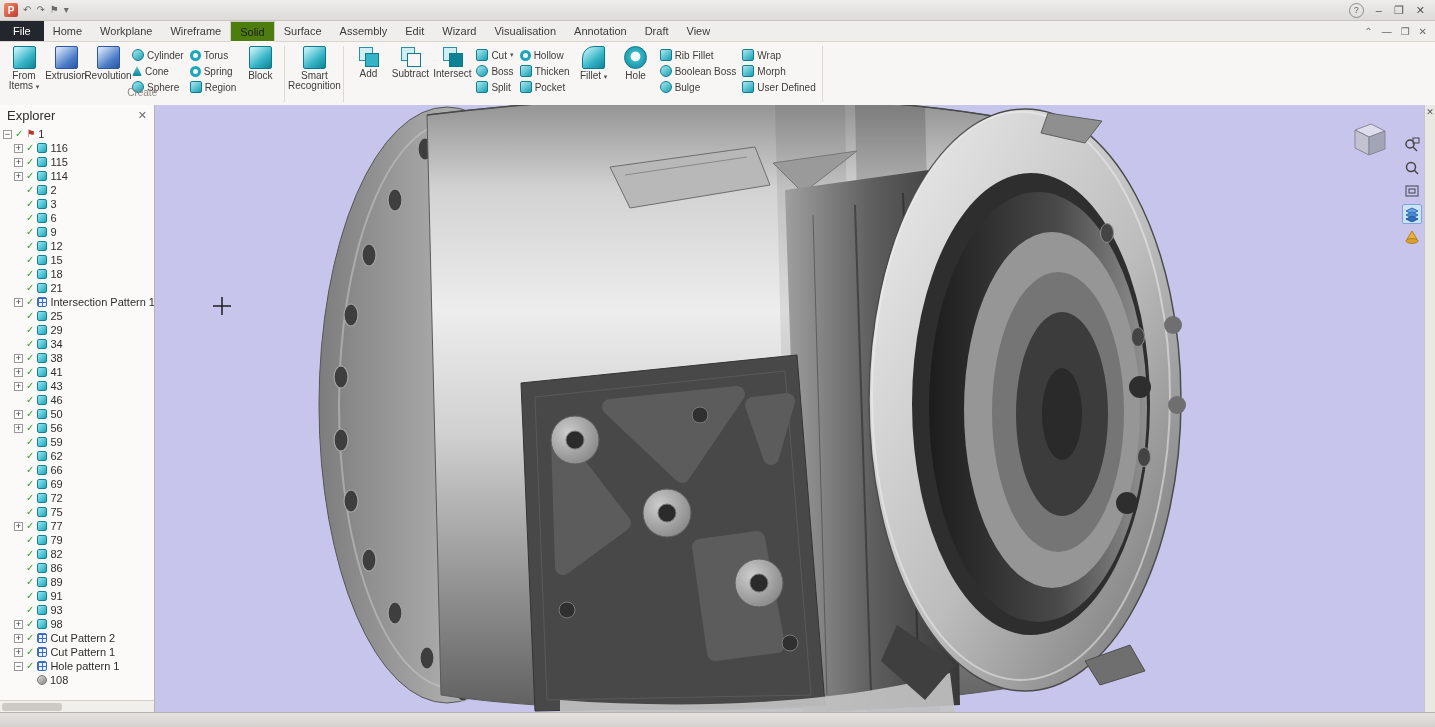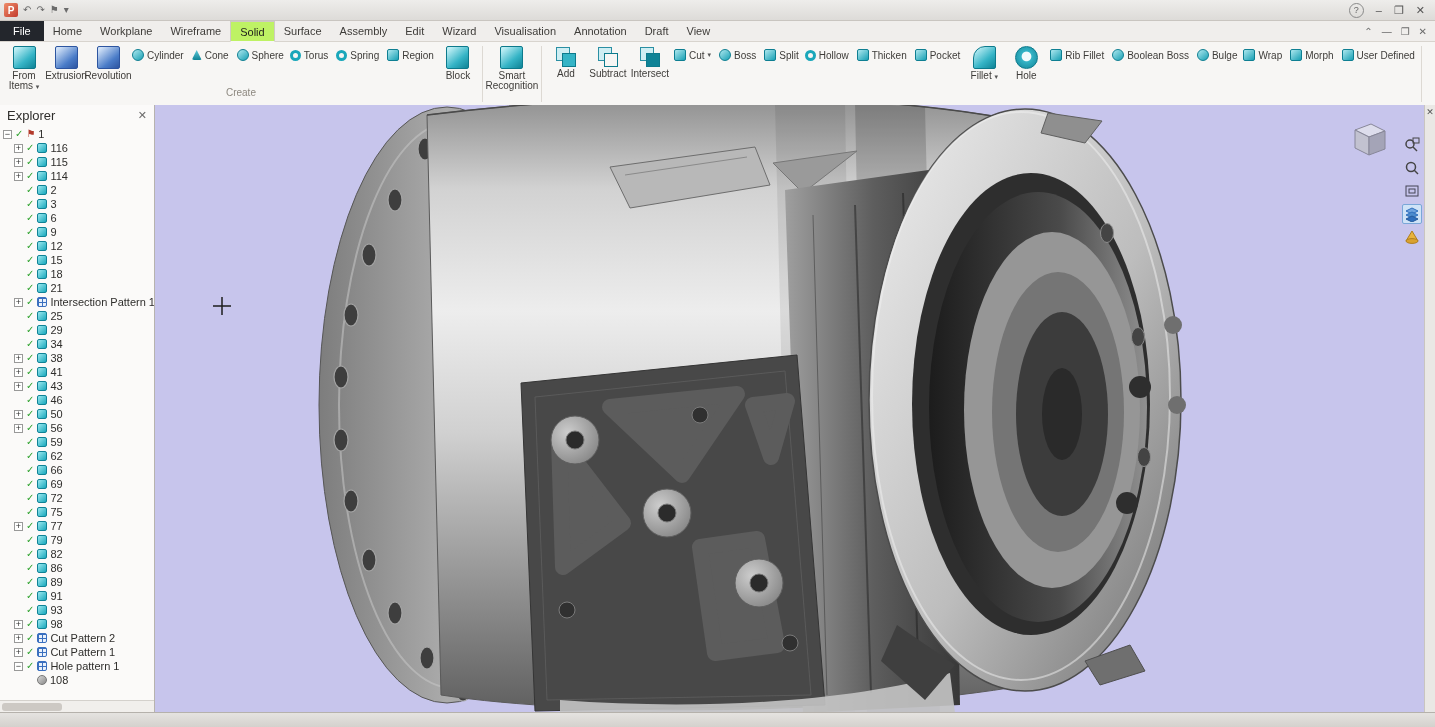--- a/index.html
+++ b/index.html
@@ -13,21 +13,21 @@
         color:#fff;font-weight:bold;font-size:10px;display:flex;align-items:center;justify-content:center;}
   .qico{color:#6b6b6b;font-size:10px;line-height:10px;}
   .title-text{position:absolute;left:0;right:0;text-align:center;font-size:11px;color:#5a5a5a;}
   .win-controls{margin-left:auto;display:flex;gap:12px;align-items:center;padding-right:10px;z-index:2;color:#555;font-size:11px;}
   .help-circle{width:13px;height:13px;border:1px solid #8a8a8a;border-radius:50%;font-size:9px;
                display:flex;align-items:center;justify-content:center;color:#666;}
   
   .tabrow{height:20px;background:#f0eeec;border-bottom:1px solid #d8d4ce;display:flex;align-items:stretch;position:relative;}
   .tab{padding:0 9px;display:flex;align-items:center;font-size:11px;color:#3e3c39;}
   .tab.file{background:#23262c;color:#fff;padding:0 13px;}
-  .tab.active{background:#bef264;border:1px solid #cfcac4;border-bottom:1px solid #f7f6f4;margin-bottom:-1px;color:#1f1e1c;}
+  .tab.active{background:#4d7c0f;border:1px solid #cfcac4;border-bottom:1px solid #f7f6f4;margin-bottom:-1px;color:#1f1e1c;}
   .tab-win-controls{margin-left:auto;display:flex;gap:9px;align-items:center;padding-right:8px;color:#6b6b6b;font-size:10px;}
   
   .ribbon{height:64px;background:#f7f6f4;border-bottom:1px solid #c6c2bc;display:flex;align-items:stretch;}
   .rgroup{display:flex;align-items:flex-start;padding:2px 3px 12px 3px;position:relative;}
   .rgroup-label{position:absolute;bottom:8px;left:0;right:0;text-align:center;font-size:10px;color:#8d887f;}
   .rdivider{width:1px;background:#ddd9d3;margin:4px 0;}
   .bigbtn{width:42px;display:flex;flex-direction:column;align-items:center;padding-top:2px;
           font-size:10px;line-height:10px;color:#3e3c39;text-align:center;}
   .bigbtn.w50{width:52px;}
   .bicon{width:21px;height:21px;margin-bottom:2px;border-radius:2px;position:relative;
@@ -36,21 +36,21 @@
   .bicon.bool{background:#f7f6f4;border:none;}
   .bicon.bool::before{content:"";position:absolute;left:1px;top:1px;width:12px;height:12px;
                       background:#cfeef3;border:1px solid #2a8fa3;}
   .bicon.bool::after{content:"";position:absolute;left:7px;top:7px;width:12px;height:12px;
                      background:#35b4c6;border:1px solid #0d7a8c;}
   .bicon.bool.sub::after{background:#f7f6f4;}
   .bicon.bool.int::after{background:#0f8396;}
   .bicon.fillet{border-top-left-radius:12px;}
   .bicon.hole{border-radius:50%;background:radial-gradient(circle at 50% 45%,#f2fbfc 28%,#35b4c6 34%,#0f8396);}
   .caret{font-size:7px;color:#555;}
-  .smallcol{display:flex;flex-direction:row;gap:2px;padding-top:4px;}
+  .smallcol{display:flex;flex-direction:column;gap:2px;padding-top:4px;}
   .smallbtn{display:flex;align-items:center;gap:3px;height:14px;font-size:10px;color:#3e3c39;padding:0 3px;white-space:nowrap;}
   .sicon{width:10px;height:10px;flex:none;background:linear-gradient(140deg,#aee8ef,#18a0b4);border:1px solid #0e7f92;border-radius:2px;}
   .sicon.c{border-radius:50%;}
   .sicon.tri{clip-path:polygon(50% 0,100% 100%,0 100%);border:none;background:linear-gradient(#5fc9d8,#0f8396);}
   .sicon.ring{background:none;border:3px solid #1aa7ba;border-radius:50%;width:5px;height:5px;}
   .sicon.blue{background:linear-gradient(140deg,#bcd4f2,#3a6fc0);border-color:#2d55a0;}
   
   .main{position:absolute;top:105px;left:0;right:0;bottom:14px;display:flex;}
   .explorer{width:155px;background:#fbfaf9;border-right:1px solid #b7b3ae;display:flex;flex-direction:column;box-sizing:border-box;}
   .exp-header{height:21px;display:flex;align-items:center;padding:0 7px;font-size:13px;color:#2e2d2b;flex:none;}

